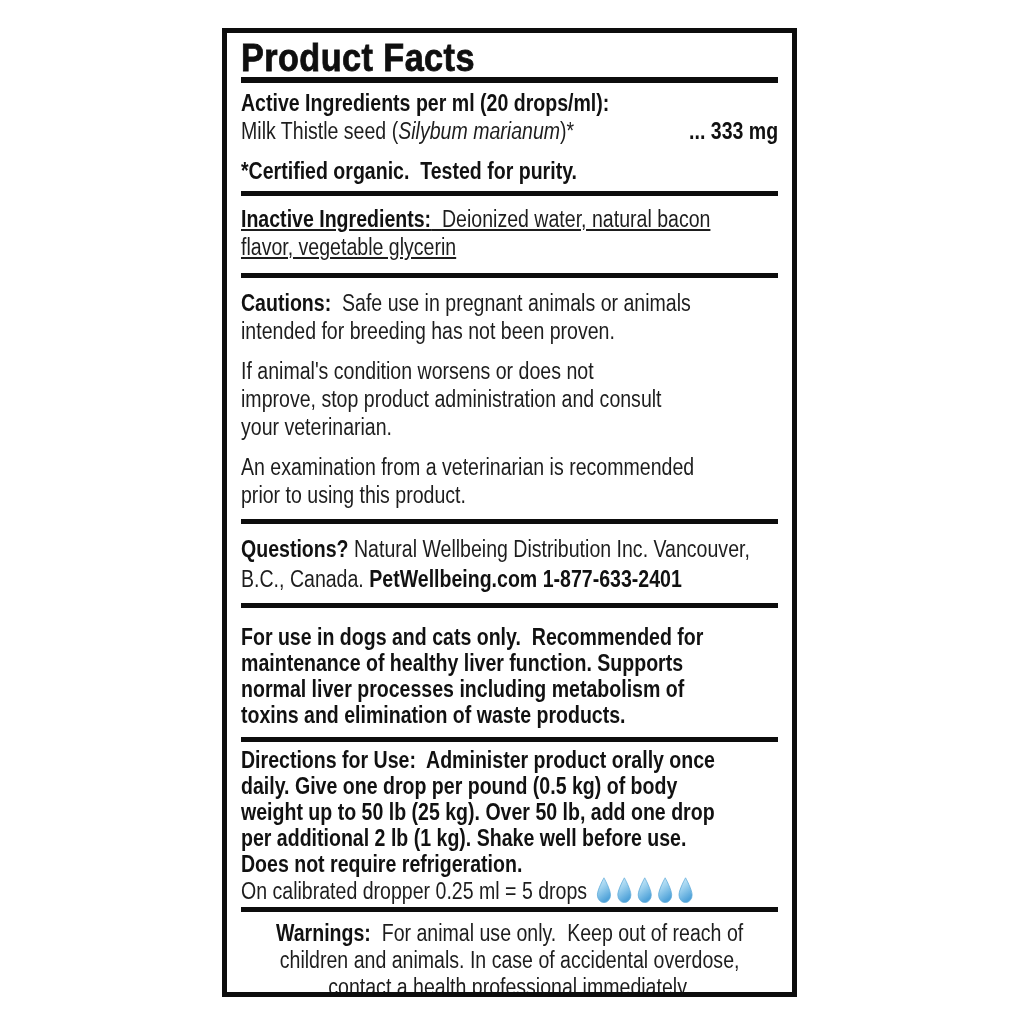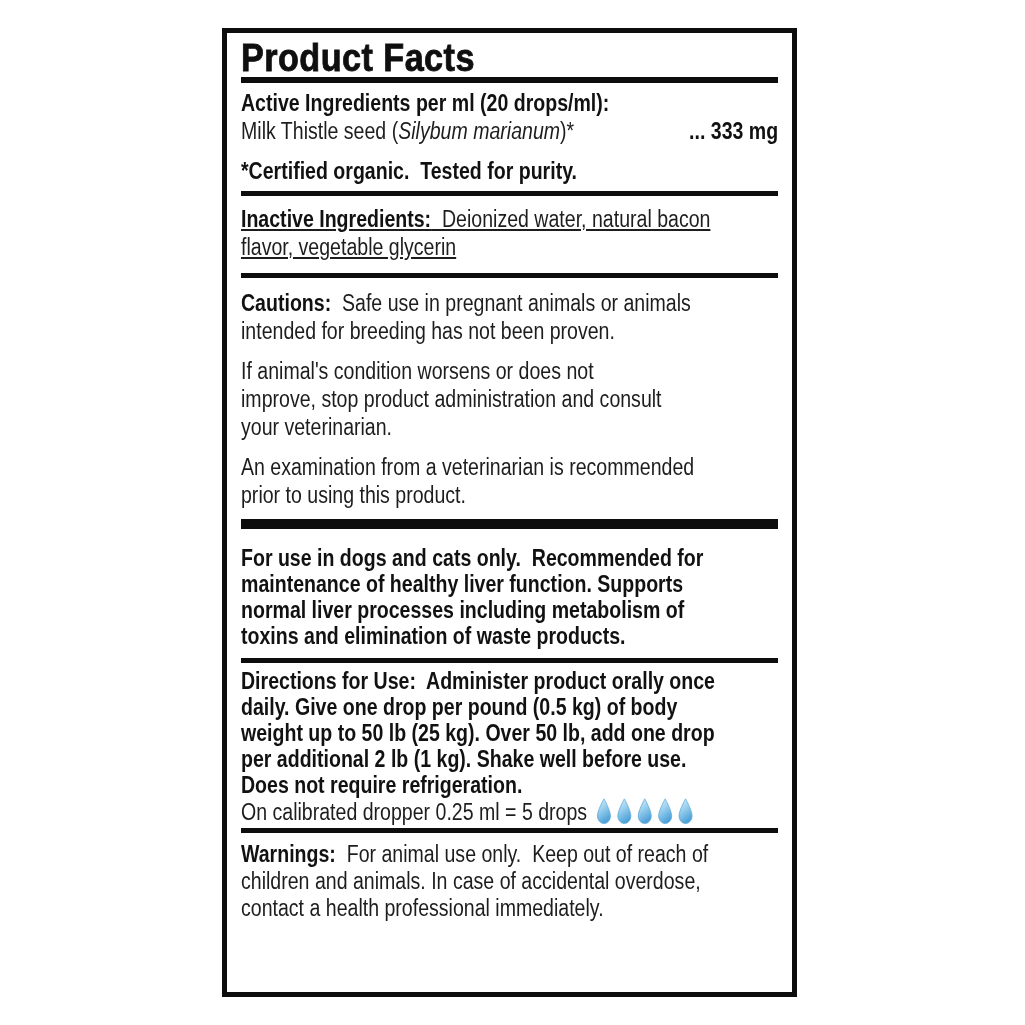--- a/index.html
+++ b/index.html
@@ -85,21 +85,21 @@
     gap: 4px;
     margin-left: 10px;
     margin-bottom: 1px;
   }
   .drop { width: 20px; height: 26px; display: block; }
   .drop path {
     fill: url(#dropGrad);
     stroke: #5ea9d8;
     stroke-width: 1;
   }
-  .sec-warnings { padding: 8px 0 0 0; }
+  .sec-warnings { padding: 8px 0 0 0; text-align: center; }
   .sec-warnings .t { line-height: 27px; }
 </style>
 </head>
 <body>
 
 <svg width="0" height="0" style="position:absolute">
   <defs>
     <linearGradient id="dropGrad" x1="0" y1="0" x2="0.4" y2="1">
       <stop offset="0" stop-color="#d9f0fb"></stop>
       <stop offset="0.45" stop-color="#9ed2ef"></stop>
@@ -133,20 +133,24 @@
       <div class="t para"><span class="b">Cautions:</span><span>  Safe use in pregnant animals or animals
 intended for breeding has not been proven.</span></div>
       <div class="t para">If animal's condition worsens or does not
 improve, stop product administration and consult
 your veterinarian.</div>
       <div class="t para">An examination from a veterinarian is recommended
 prior to using this product.</div>
     </div>
     <div class="rule"></div>
 
+    <div class="sec-questions">
+      <div class="t"><span class="b">Questions?</span><span> Natural Wellbeing Distribution Inc. Vancouver,
+B.C., Canada. </span><span class="b">PetWellbeing.com 1-877-633-2401</span></div>
+    </div>
     <div class="rule"></div>
 
     <div class="sec-use">
       <div class="t"><span class="b">For use in dogs and cats only.  Recommended for
 maintenance of healthy liver function. Supports
 normal liver processes including metabolism of
 toxins and elimination of waste products.</span></div>
     </div>
     <div class="rule"></div>
 

